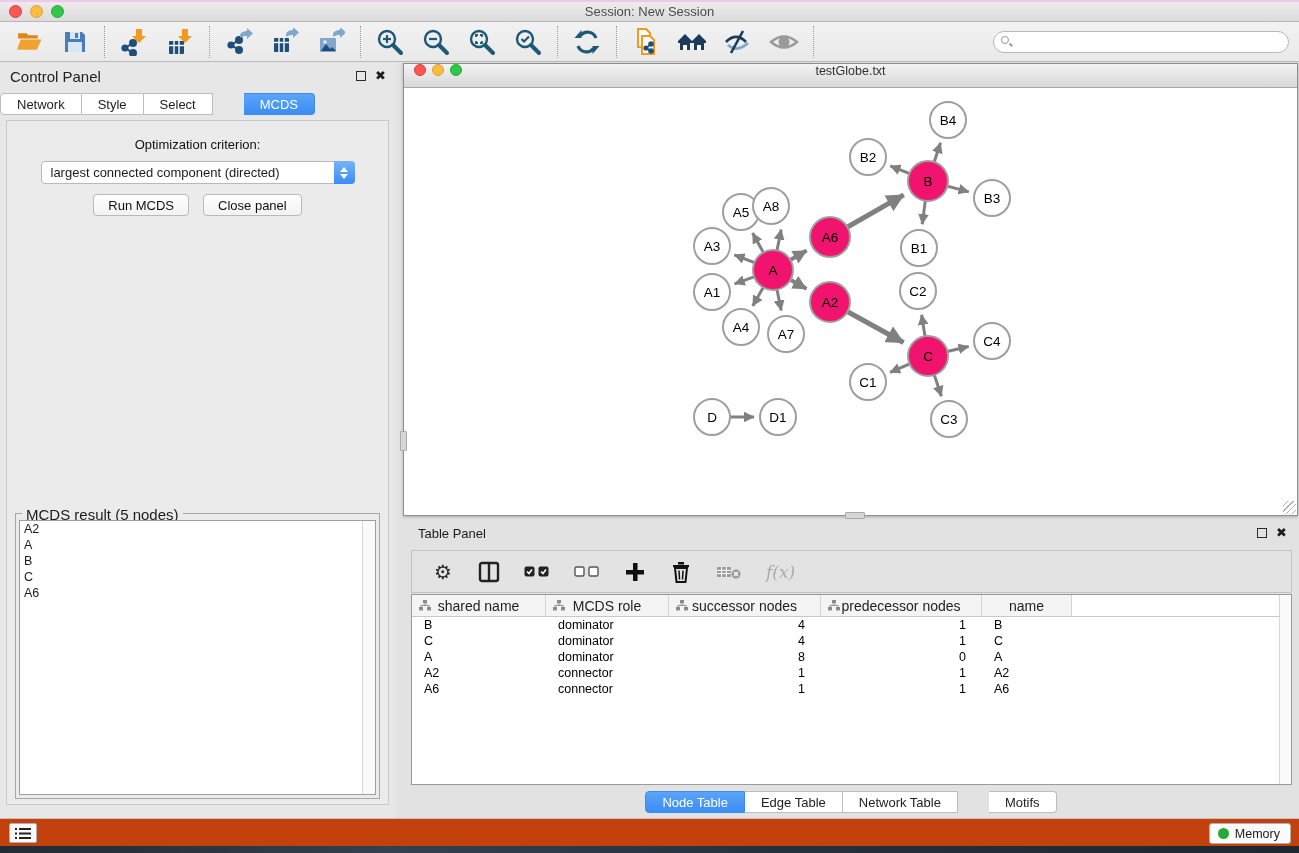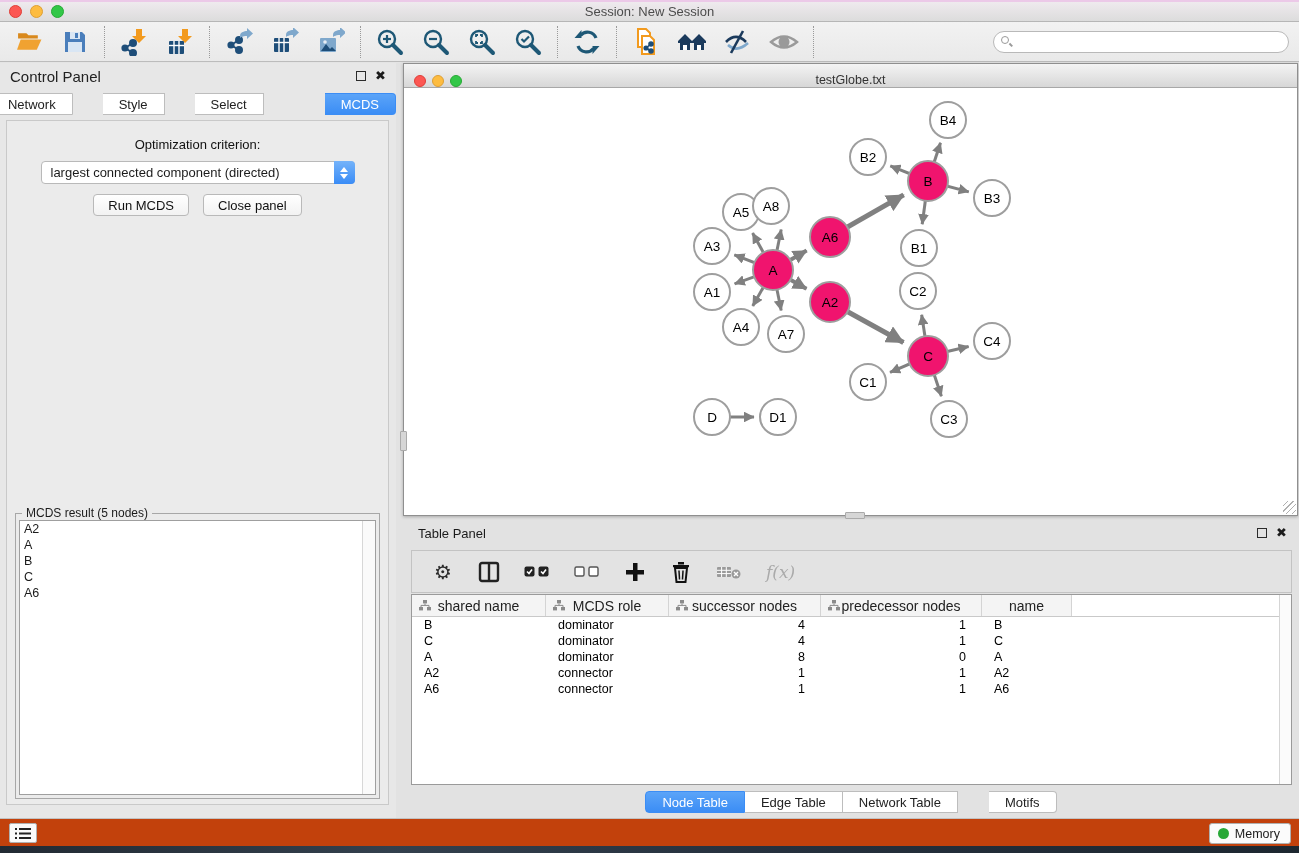--- a/index.html
+++ b/index.html
@@ -35,21 +35,21 @@
   .mag::after { content:""; position:absolute; left:7px; top:7px; width:4px; height:1.5px;
      background:#9a9a9a; transform:rotate(45deg); }
 
   
   #control-panel { position:absolute; left:0; top:63px; width:396px; height:755px; background:#e7e7e7; }
   #cp-header { height:26px; display:flex; align-items:center; padding:0 10px; }
   #cp-header .cp-title { font-size:15px; color:#222; }
   .panel-icons { margin-left:auto; display:flex; gap:9px; align-items:center; }
   .float-ico { width:10px; height:10px; border:1.5px solid #2b2b2b; background:transparent; }
   .close-ico { font-size:13px; font-weight:bold; color:#1b1b1b; line-height:10px; }
-  #cp-tabs { display:flex; justify-content:flex-end; margin-top:4px;gap:30px; }
+  #cp-tabs { display:flex; justify-content:flex-start; margin-top:4px; }
   .seg-tab { height:22px; padding:0 16px; background:#fff; border:1px solid #bdbdbd; border-left:none;
      display:flex; align-items:center; font-size:13px; color:#222; }
   .seg-tab:first-child { border-left:1px solid #bdbdbd; border-radius:4px 0 0 4px; }
   .seg-tab:last-child { border-radius:0 4px 4px 0;margin-left:31px; }
   .seg-tab.active { background:linear-gradient(#5ba4f8,#3b8df5); border-color:#3b8df5; color:#fff; }
   #cp-body { position:absolute; left:6px; right:7px; top:57px; bottom:13px;
      background:#ebebeb; border:1px solid #c9c9c9; }
   #opt-label { text-align:center; margin-top:16px; font-size:13px; color:#111; }
   #criterion-select { position:relative; margin:9px auto 0; width:314px; height:23px; background:#fff;
      border:1px solid #b9b9b9; border-radius:4px; display:flex; align-items:center; padding-left:9px;
@@ -60,35 +60,35 @@
   .chev-up { width:0; height:0; border-left:4px solid transparent; border-right:4px solid transparent;
      border-bottom:5px solid #fff; }
   .chev-dn { width:0; height:0; border-left:4px solid transparent; border-right:4px solid transparent;
      border-top:5px solid #fff; }
   #cp-buttons { display:flex; justify-content:center; gap:14px; margin-top:10px; }
   .mac-btn { height:22px; padding:0 14px; background:linear-gradient(#ffffff,#f2f2f2);
      border:1px solid #b9b9b9; border-radius:4px; font-size:13px; color:#111;
      display:flex; align-items:center; }
   #mcds-group { position:absolute; left:8px; right:8px; top:392px; bottom:5px;
      border:1px solid #a7a7a7; }
-  #mcds-legend { position:absolute; left:6px; top:-8px; background:#ebebeb; padding:0 4px; font-size:12px; }
+  #mcds-legend { position:absolute; left:6px; top:-8px; background:#ebebeb; padding:0 4px; font-size:15px; }
   #mcds-list { position:absolute; left:3px; right:3px; top:6px; bottom:3px; background:#fff;
      border:1px solid #9f9f9f; overflow:hidden; }
   #mcds-list .scroll-track { position:absolute; right:0; top:0; bottom:0; width:13px;
      background:#fafafa; border-left:1px solid #d7d7d7; }
   .mcds-item { font-size:12.5px; line-height:16px; padding-left:4px; }
 
   
   #right-bg { position:absolute; left:396px; top:63px; width:903px; height:755px; background:#e2e2e2; }
 
   
   #net-frame { position:absolute; left:403px; top:63px; width:895px; height:453px;
      border:1px solid #8f8f8f; background:#fff; box-shadow:0 1px 3px rgba(0,0,0,.25); }
   #net-titlebar { height:24px; background:linear-gradient(#f4f4f4,#d7d7d7); border-bottom:1px solid #a8a8a8;
-     position:relative; display:flex; align-items:flex-end; }
+     position:relative; display:flex; align-items:flex-start; }
   #net-titlebar .tl { width:12px; height:12px; }
   #net-titlebar .title { position:absolute; left:0; right:0; text-align:center; font-size:12.5px; color:#333; }
   #net-canvas { position:relative; width:100%; height:427px; background:#fff; overflow:hidden; }
   #edges-svg { position:absolute; left:0; top:0; }
   .net-node { position:absolute; border-radius:50%; border:2px solid #9e9e9e; background:#fff;
      display:flex; align-items:center; justify-content:center; font-size:13.5px; color:#000; }
   .net-node.mcds { background:#f0146e; }
   #net-resize { position:absolute; right:1px; bottom:1px; width:13px; height:13px;
      background:repeating-linear-gradient(135deg, transparent 0 3px, #b0b0b0 3px 4px); }
   .mini-thumb-v { position:absolute; left:-4px; top:367px; width:7px; height:20px;

